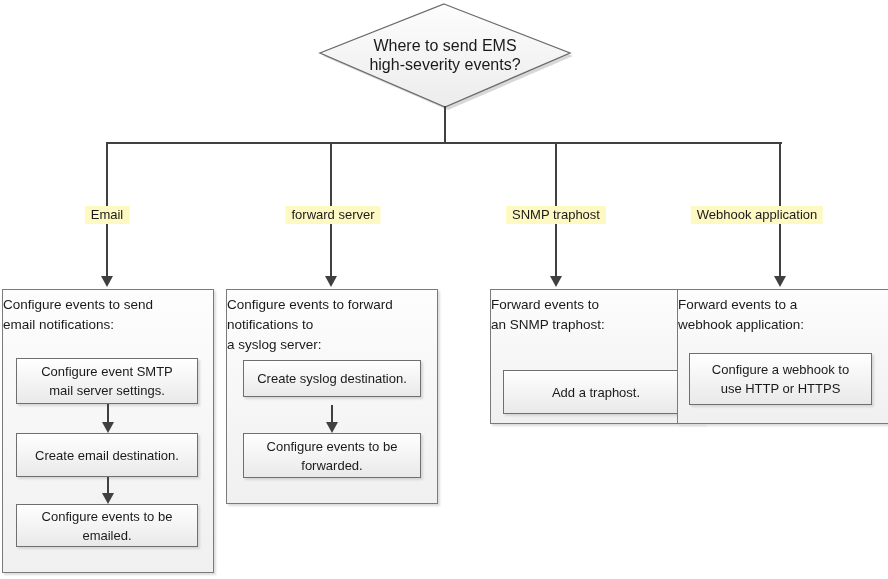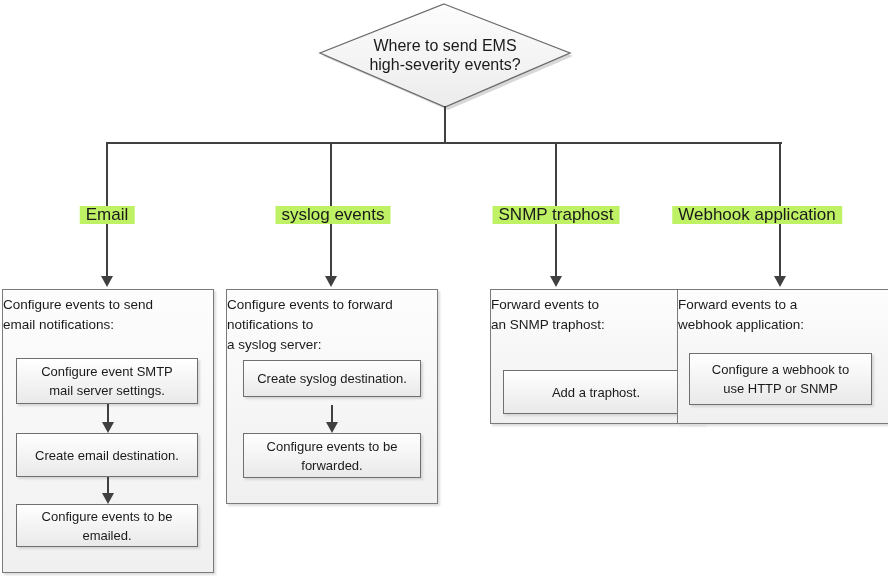--- a/index.html
+++ b/index.html
@@ -7,22 +7,22 @@
     position:relative;width:888px;height:579px;background:#ffffff;overflow:hidden;
     font-family:"Liberation Sans",sans-serif;color:#1a1a1a;
   }
   .line{position:absolute;background:#404040;}
   .arrowhead{
     position:absolute;width:0;height:0;
     border-left:6px solid transparent;border-right:6px solid transparent;
     border-top:11px solid #404040;
   }
   .branch-label{
-    position:absolute;transform:translateX(-50%);background:#bef264;
-    padding:0 6px;font-size:17px;line-height:18px;white-space:nowrap;z-index:3;
+    position:absolute;transform:translateX(-50%);background:#fef9c3;
+    padding:0 6px;font-size:13px;line-height:18px;white-space:nowrap;z-index:3;
   }
   .col{
     position:absolute;background:linear-gradient(#fdfdfd,#f0f0f0);
     border:1px solid #7a7a7a;box-shadow:2px 2px 2px #dcdcdc;
   }
   .col-header{
     position:absolute;top:5px;left:0;right:0;text-align:left;
     font-size:13.5px;line-height:20px;white-space:pre-line;
   }
   .step{
@@ -57,21 +57,21 @@
 
   <div class="line" style="left:444px;top:106px;width:2px;height:38px;"></div>
   <div class="line" style="left:106px;top:142px;width:676px;height:2px;"></div>
 
   <div class="line" style="left:106px;top:142px;width:2px;height:135px;"></div>
   <div class="arrowhead" style="left:101px;top:276px;"></div>
   <div class="branch-label" style="left:107px;top:206px;">Email</div>
 
   <div class="line" style="left:330px;top:142px;width:2px;height:135px;"></div>
   <div class="arrowhead" style="left:325px;top:276px;"></div>
-  <div class="branch-label" style="left:333px;top:206px;">syslog events</div>
+  <div class="branch-label" style="left:333px;top:206px;">forward server</div>
 
   <div class="line" style="left:555px;top:142px;width:2px;height:135px;"></div>
   <div class="arrowhead" style="left:550px;top:276px;"></div>
   <div class="branch-label" style="left:556px;top:206px;">SNMP traphost</div>
 
   <div class="line" style="left:779px;top:142px;width:2px;height:135px;"></div>
   <div class="arrowhead" style="left:774px;top:276px;"></div>
   <div class="branch-label" style="left:757px;top:206px;">Webhook application</div>
 
   <div class="col" style="left:2px;top:289px;width:210px;height:282px;">
@@ -102,16 +102,16 @@
   <div class="col" style="left:450px;top:289px;width:213px;height:133px;margin-left:40px;">
     <div class="col-header">Forward events to
 an SNMP traphost:</div>
     <div class="step" style="left:12px;top:80px;width:186px;height:44px;">Add a traphost.</div>
   </div>
 
   <div class="col" style="left:677px;top:289px;width:207px;height:133px;padding-left:20px;">
     <div class="col-header">Forward events to a
 webhook application:</div>
     <div class="step" style="left:11px;top:63px;width:183px;height:52px;">Configure a webhook to
-use HTTP or SNMP</div>
+use HTTP or HTTPS</div>
   </div>
 
 </div>
 
 </body></html>

